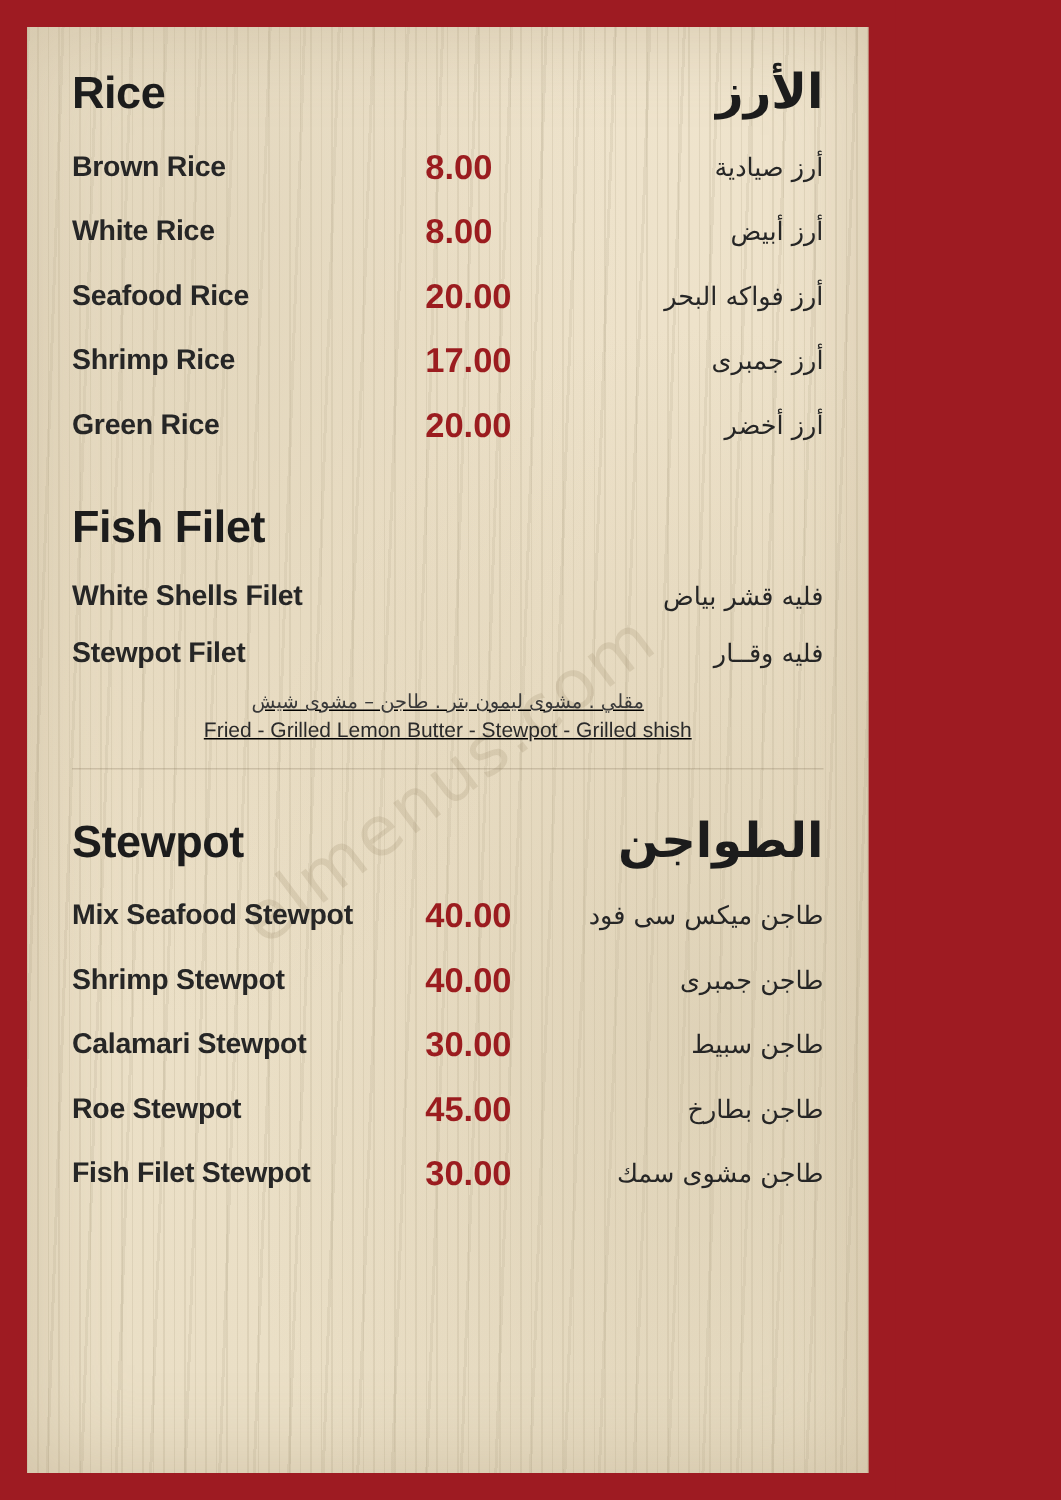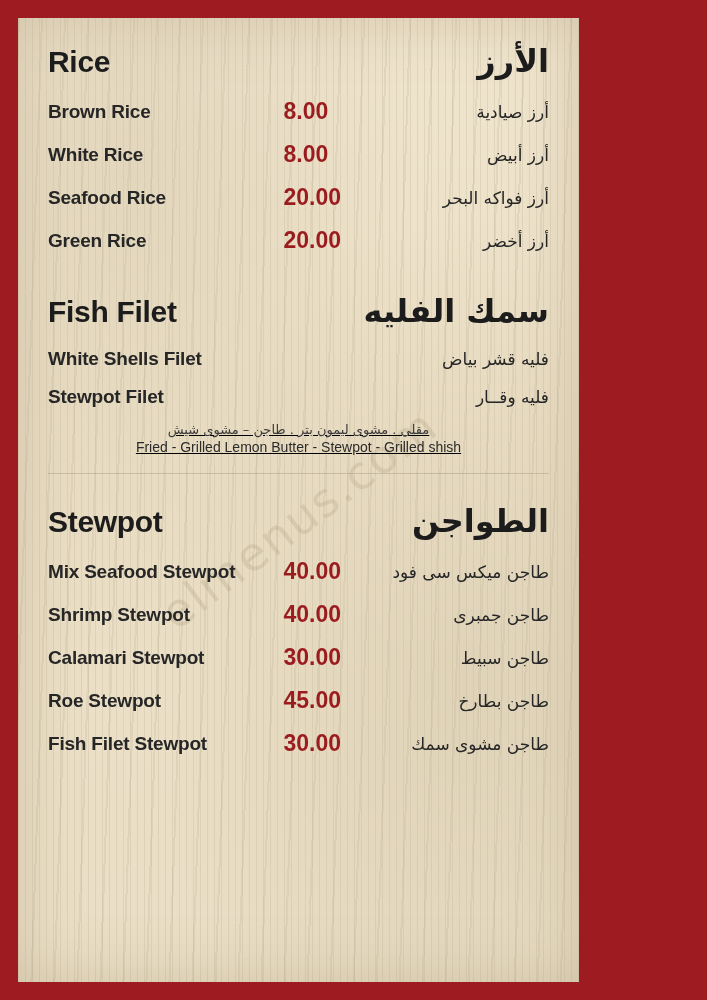--- a/index.html
+++ b/index.html
@@ -156,32 +156,36 @@
           <div class="en">White Rice</div>
           <div class="price">8.00</div>
           <div class="ar">أرز أبيض</div>
         </div>
         <div class="row">
           <div class="en">Seafood Rice</div>
           <div class="price">20.00</div>
           <div class="ar">أرز فواكه البحر</div>
         </div>
         <div class="row">
+          <div class="en">Shrimp Rice</div>
+          <div class="price">17.00</div>
+          <div class="ar">أرز جمبرى</div>
+        </div>
+        <div class="row">
           <div class="en">Green Rice</div>
           <div class="price">20.00</div>
           <div class="ar">أرز أخضر</div>
         </div>
       </div>
 
       <div class="gap-lg"></div>
 
       <div class="section">
         <div class="section-head">
           <div class="section-title-en">Fish Filet</div>
-          <div class="section-title-ar">سمك الفليه</div>
         </div>
         <div class="row no-price">
           <div class="en">White Shells Filet</div>
           <div class="ar">فليه قشر بياض</div>
         </div>
         <div class="row no-price">
           <div class="en">Stewpot Filet</div>
           <div class="ar">فليه وقــار</div>
         </div>
         <div class="note">

